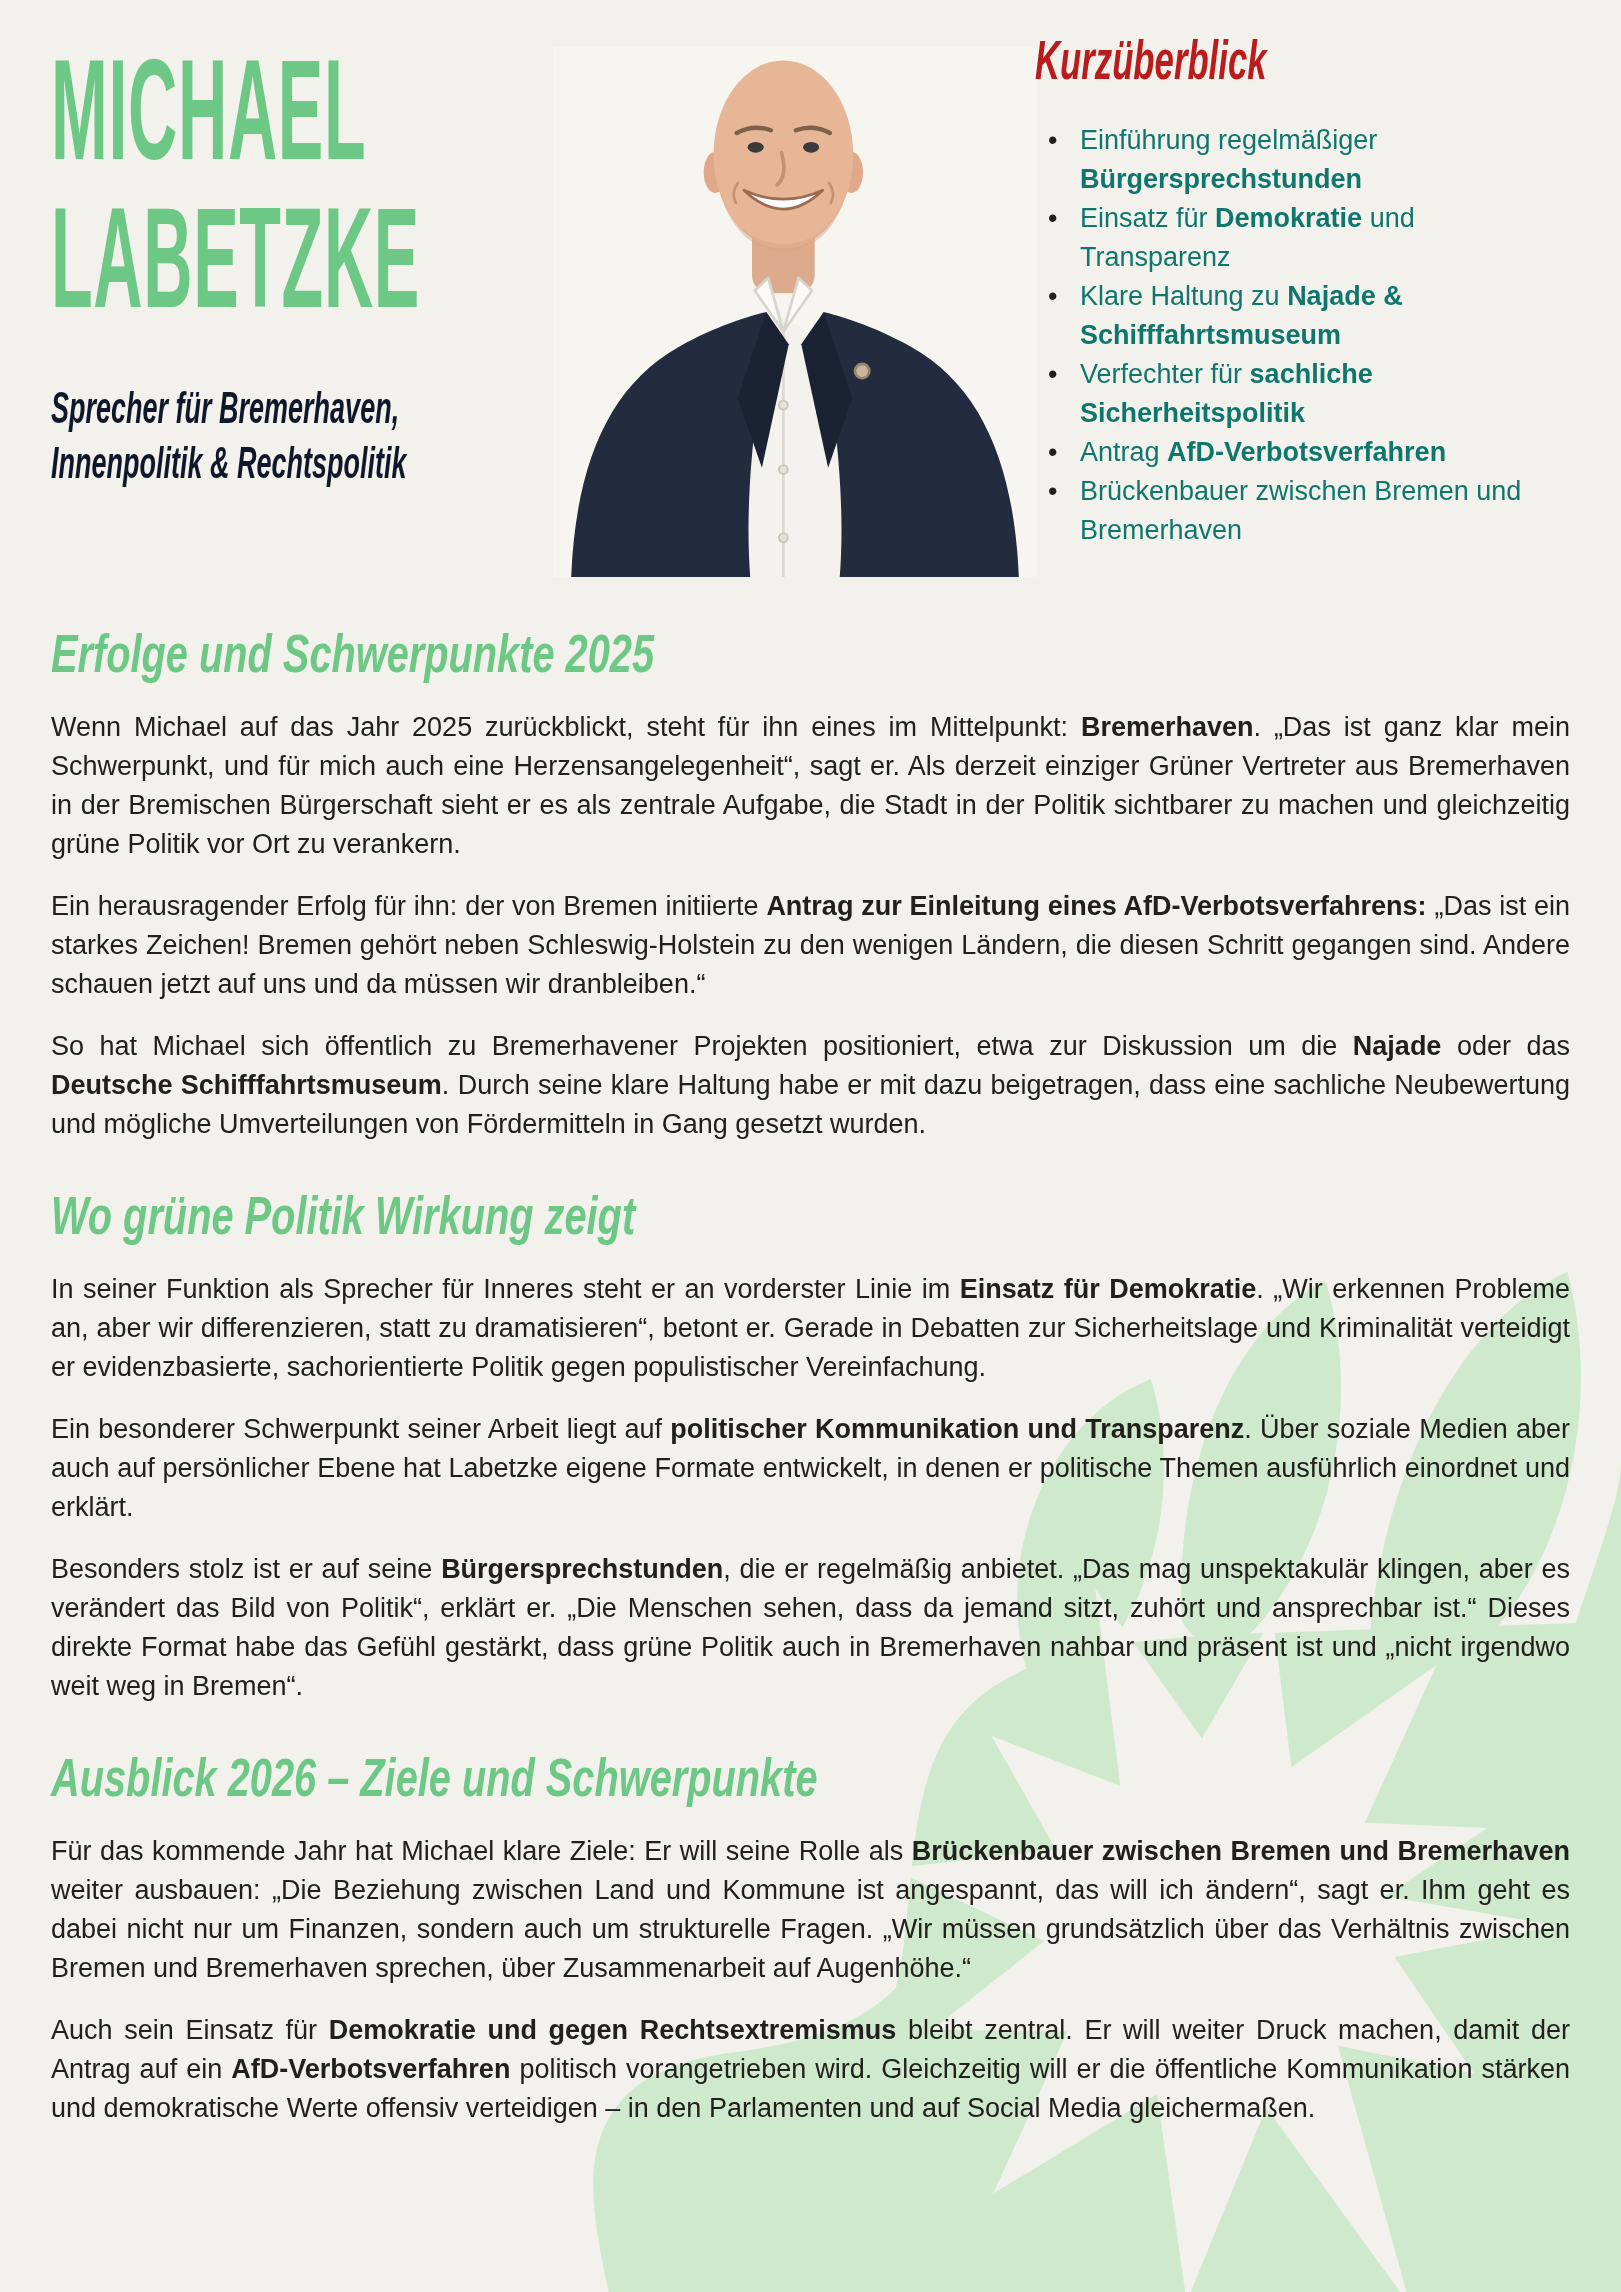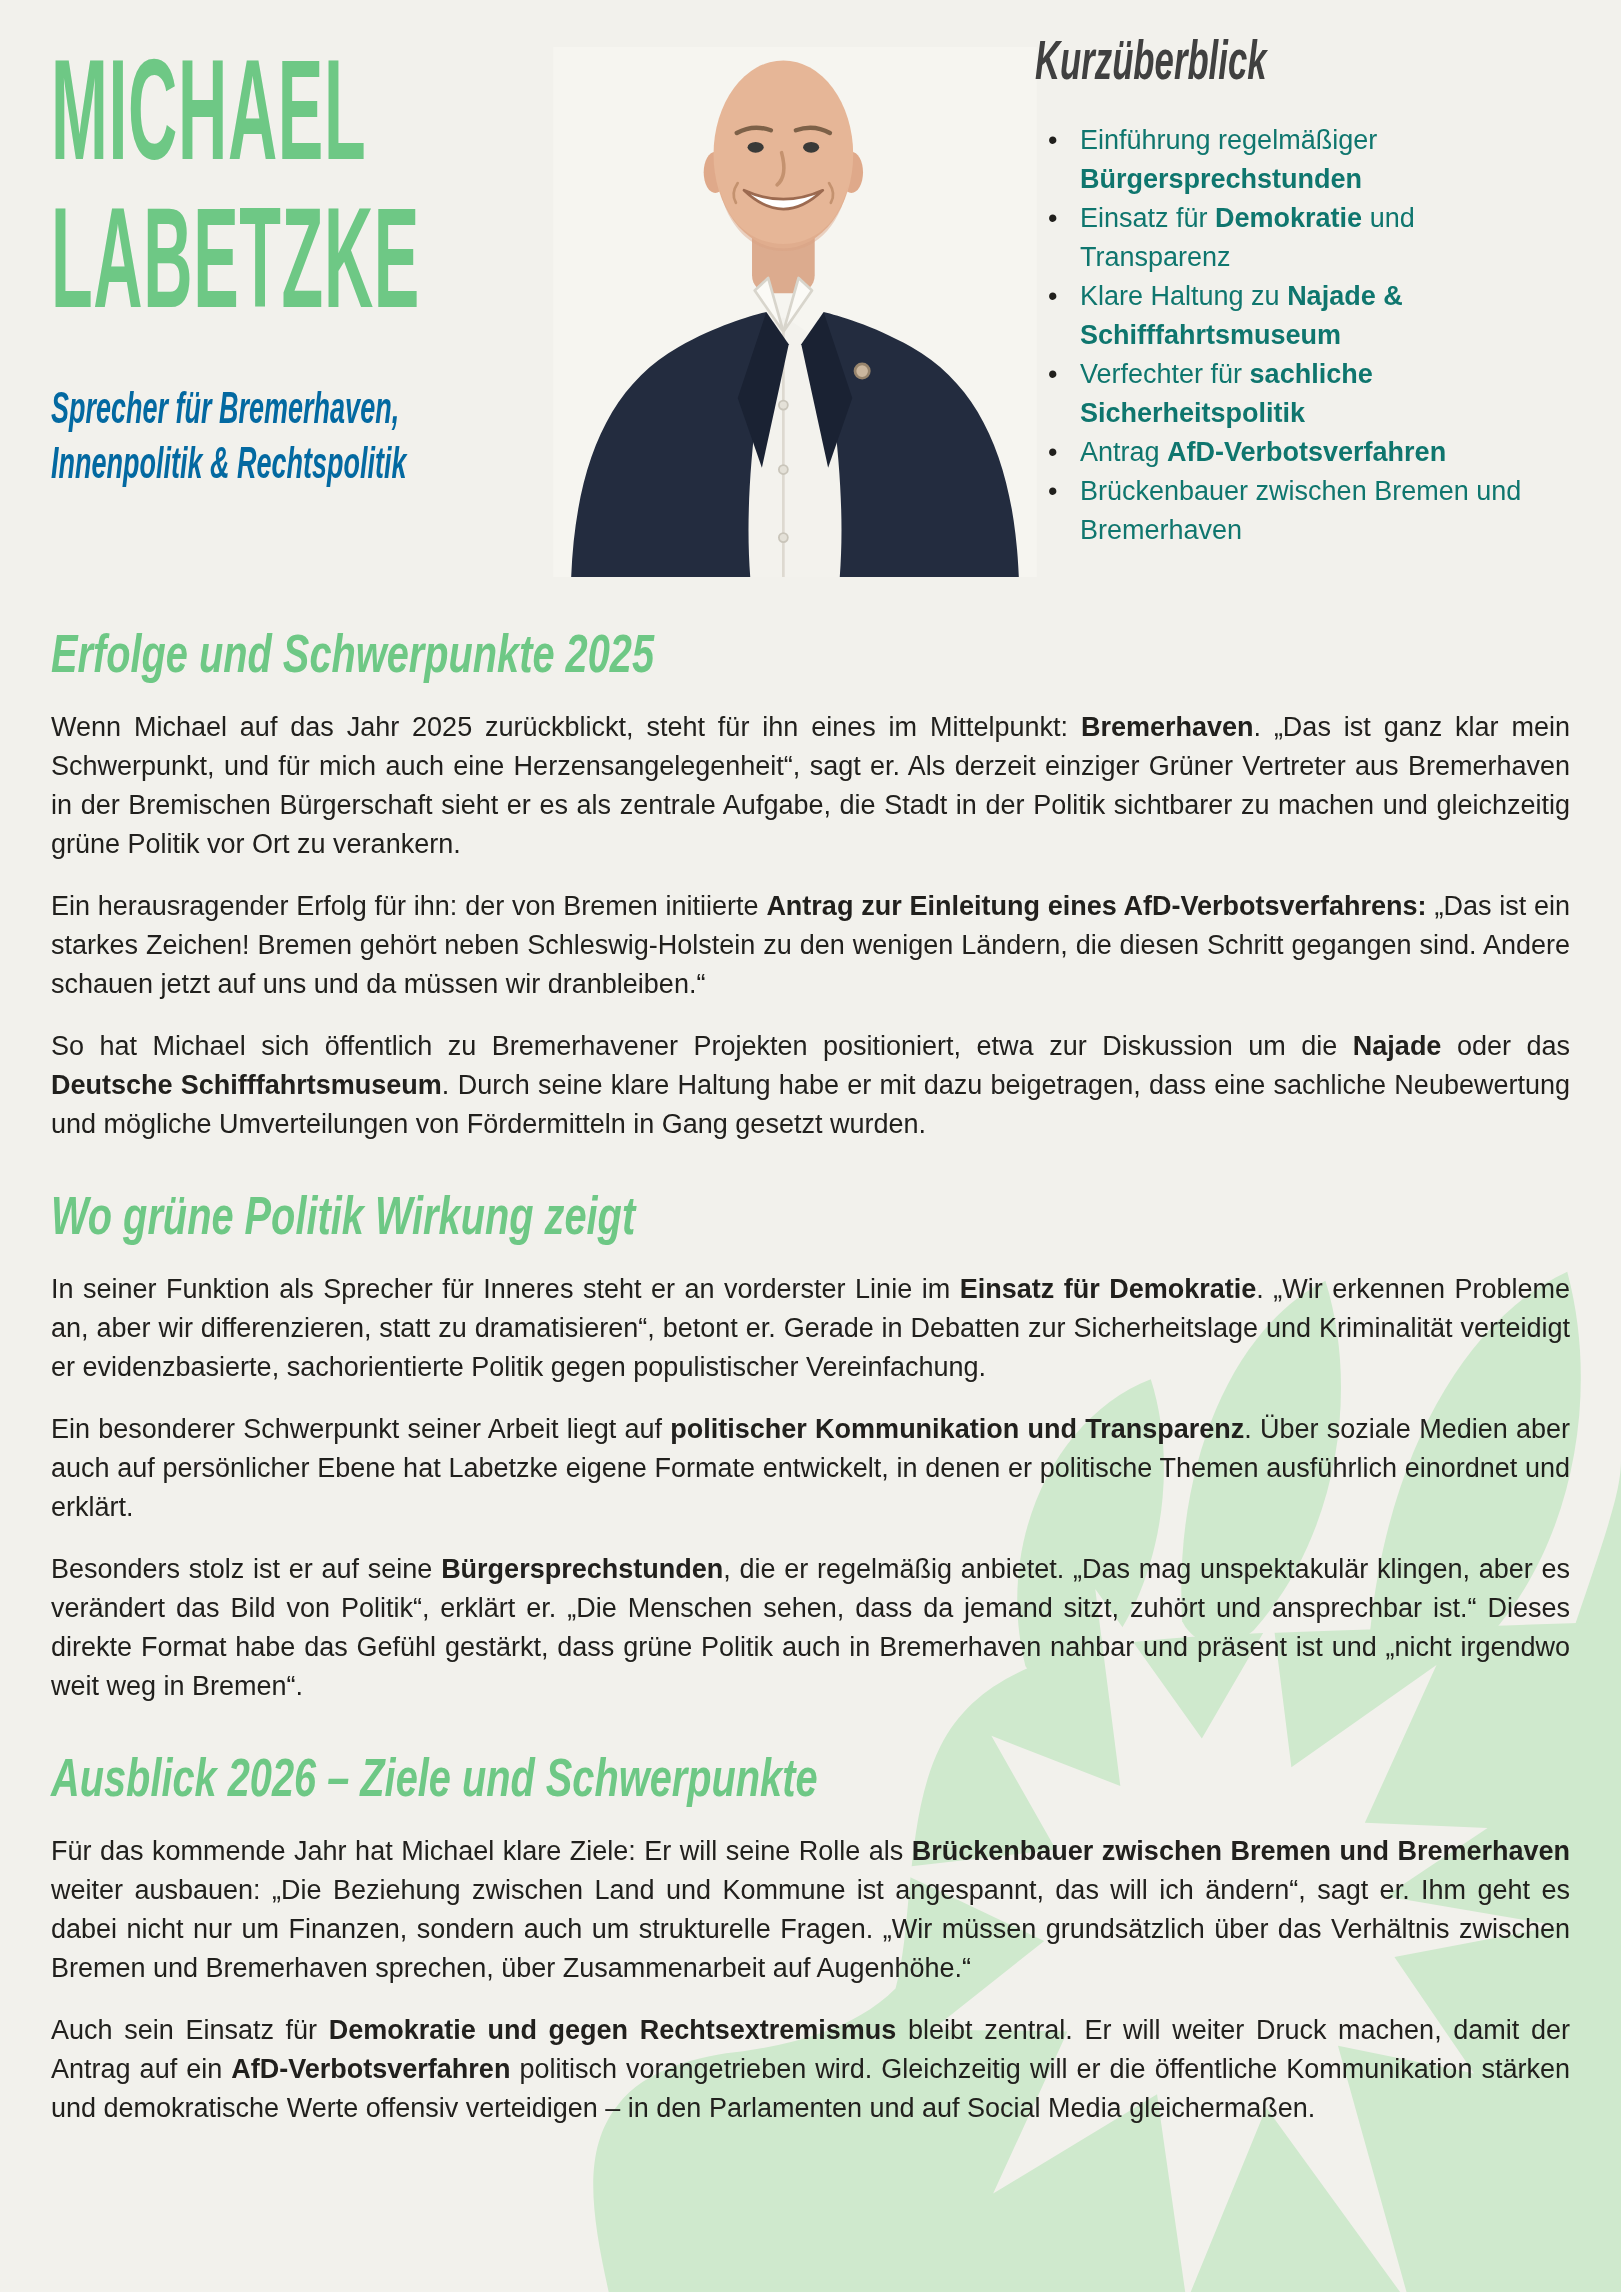--- a/index.html
+++ b/index.html
@@ -16,34 +16,34 @@
   .watermark{position:absolute;right:0;bottom:0;width:1030px;height:1048px;z-index:0;}
   
   .title{
     position:absolute;left:51px;top:36px;z-index:2;
     font-size:142px;line-height:148px;font-weight:bold;
     color:#6ec885;margin:0;letter-spacing:.01em;
   }
   .role{
     position:absolute;left:51px;top:380px;z-index:2;
     font-size:45px;line-height:55px;font-weight:bold;font-style:italic;
-    color:#0369a1;
+    color:#0f172a;
   }
   .cond{display:inline-block;transform:scaleX(.48);transform-origin:left;white-space:nowrap;}
   .cond-sub{display:inline-block;transform:scaleX(.60);transform-origin:left;white-space:nowrap;}
   .cond-ov{display:inline-block;transform:scaleX(.62);transform-origin:left;white-space:nowrap;}
   .cond-sec{display:inline-block;transform:scaleX(.75);transform-origin:left;white-space:nowrap;}
   .line{display:block;}
   .photo{position:absolute;left:553px;top:47px;width:484px;height:530px;z-index:1;}
   .photo svg{display:block;width:100%;height:100%;}
   
   .overview{position:absolute;left:1035px;top:30px;width:537px;z-index:2;}
   .ov-h{
     margin:0;font-size:56px;line-height:59px;font-weight:bold;font-style:italic;
-    color:#404040;
+    color:#b91c1c;
   }
   .overview ul{
     margin:32px 8px 0 0;padding:0 0 0 45px;list-style:none;
     font-size:27px;line-height:39px;color:#0f766e;max-width:448px;
   }
   .overview li{position:relative;margin:0;}
   .overview li::before{
     content:"\2022";position:absolute;left:-32px;top:0;
     font-size:27px;color:#21201d;
   }

